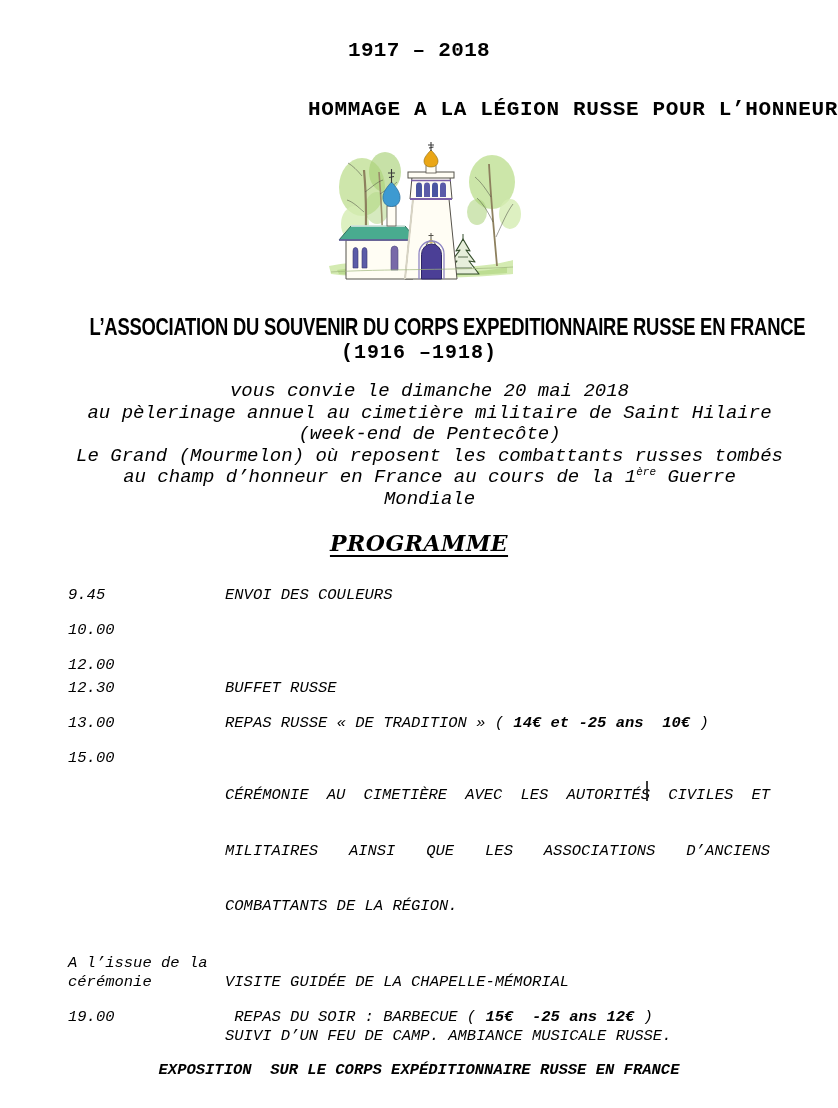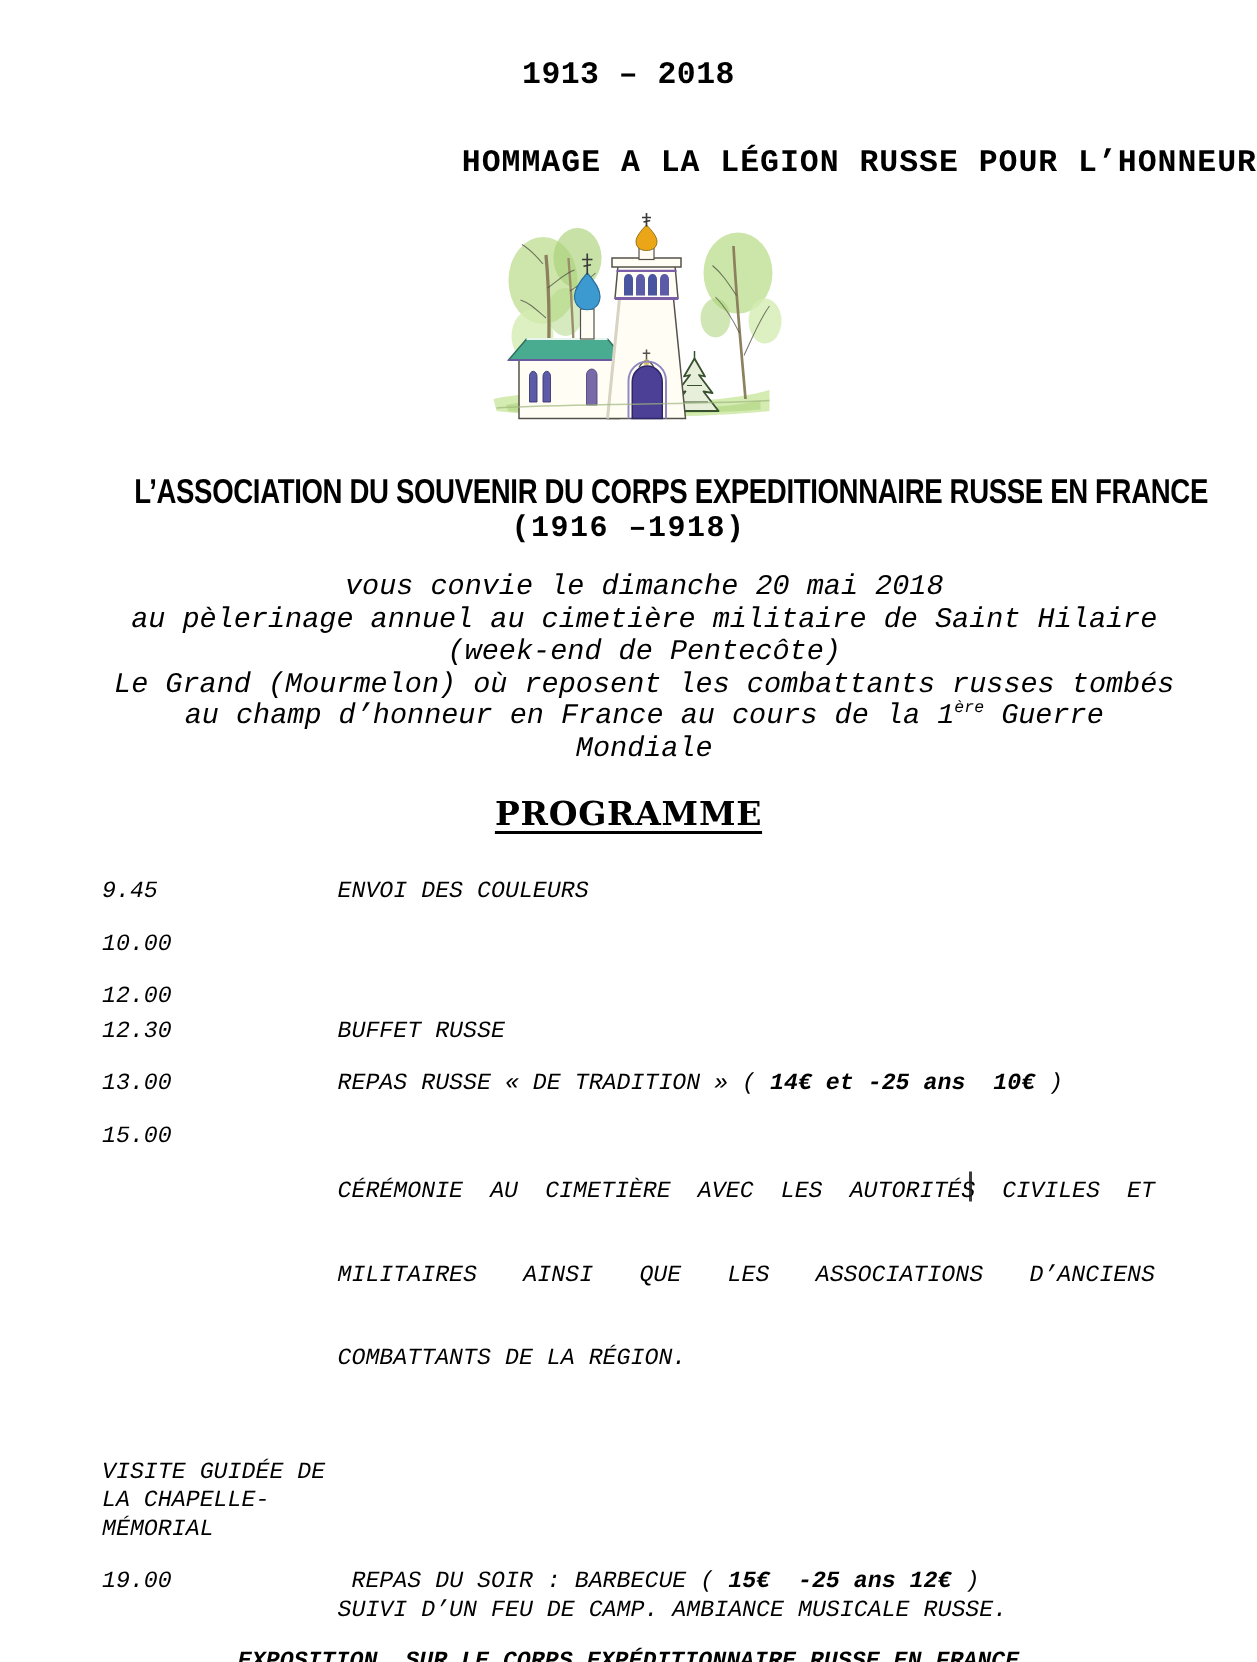--- a/index.html
+++ b/index.html
@@ -32,21 +32,21 @@
   .assoc-years {
     margin-top:1px; text-align:center;
     font-weight:bold; font-size:20px; line-height:24px; letter-spacing:1px;
   }
   .invitation {
     margin-top:16px; text-align:center;
     font-style:italic; font-size:19px; line-height:21.5px;
   }
   .invitation div { white-space:pre-wrap;padding-left:21px; }
   .invitation sup { font-size:11px; line-height:0; }
-  .prog-heading { margin-top:20px; text-align:center; line-height:26px; }
+  .prog-heading { margin-top:20px; text-align:center; line-height:26px;font-style:italic; }
   .prog-heading span {
     font-family:"DejaVu Serif","Liberation Serif",serif;
     font-weight:bold; font-size:22px; letter-spacing:0.5px;
     text-decoration:underline; text-decoration-thickness:2px; text-underline-offset:4px;
   }
   .schedule {
     margin:26px 68px 0 68px;
     font-style:italic; font-size:15.5px; line-height:19px;
   }
   .row { display:grid; grid-template-columns:157px 1fr; margin-bottom:16px; }
@@ -66,21 +66,21 @@
   }
   .exposition div { white-space:pre-wrap; }
   .cursor-artifact {
     position:absolute; left:646px; top:781px; width:1.5px; height:20px;
     background:#1a1a1a; opacity:0.85;
   }
 </style>
 </head>
 <body>
 
-<div class="years">1913 – 2018</div>
+<div class="years">1917 – 2018</div>
 
 <div class="hommage">HOMMAGE A LA LÉGION RUSSE POUR L’HONNEUR</div>
 
 <div class="illus-wrap">
   <svg width="205" height="139" viewBox="0 0 205 139" aria-hidden="true">
 
     <path d="M12 124 C45 117 85 120 110 123 C145 127 175 124 196 118 L196 132 C150 137 60 138 14 132 Z" fill="#cde7a4" opacity="0.85"></path>
     <path d="M20 128 C50 122 90 126 120 129 C150 131 170 129 190 125 L190 131 C140 135 60 135 22 132 Z" fill="#a9d178" opacity="0.55"></path>
 
     <ellipse cx="45" cy="45" rx="23" ry="29" fill="#c2e096" opacity="0.8"></ellipse>
@@ -177,20 +177,22 @@
   </div>
   <div class="row r6">
     <div class="time">15.00</div>
     <div class="desc desc-just">
       <div>CÉRÉMONIE AU CIMETIÈRE AVEC LES AUTORITÉS CIVILES ET</div>
       <div>MILITAIRES AINSI QUE LES ASSOCIATIONS D’ANCIENS</div>
       <div class="last">COMBATTANTS DE LA RÉGION.</div>
     </div>
   </div>
   <div class="row r7">
+    <div class="time">A l’issue de la
+cérémonie</div>
     <div class="desc">VISITE GUIDÉE DE LA CHAPELLE-MÉMORIAL</div>
   </div>
   <div class="row r8">
     <div class="time">19.00</div>
     <div class="desc"><span> REPAS DU SOIR : BARBECUE ( </span><span class="bold">15€  -25 ans 12€</span><span> )</span><br><span>SUIVI D’UN FEU DE CAMP. AMBIANCE MUSICALE RUSSE.</span></div>
   </div>
 </div>
 
 <div class="exposition">
   <div>EXPOSITION  SUR LE CORPS EXPÉDITIONNAIRE RUSSE EN FRANCE</div>

